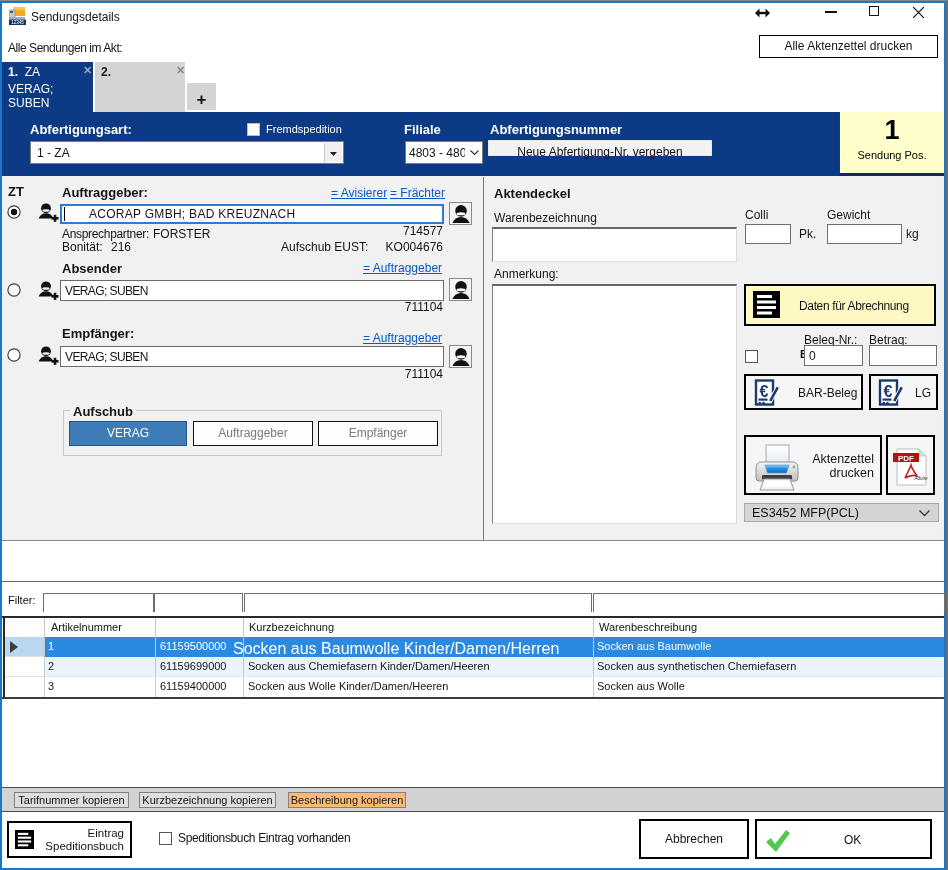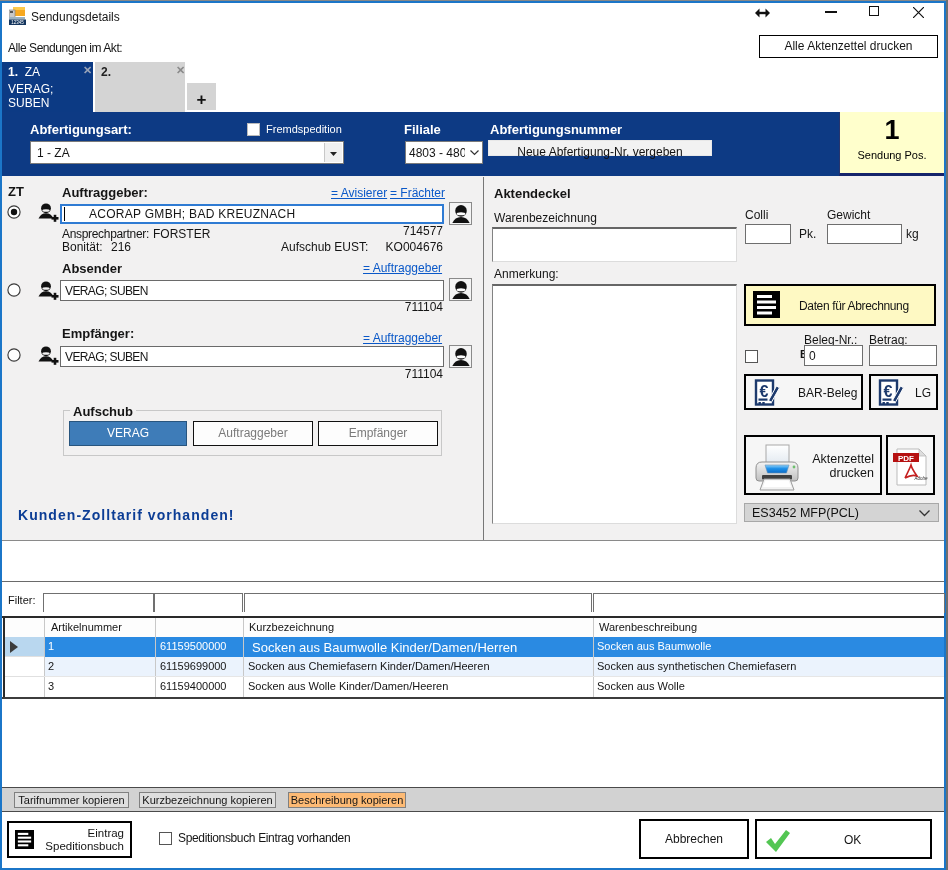--- a/index.html
+++ b/index.html
@@ -174,21 +174,20 @@
  </svg>
 </div>
 <div class="num" style="left:343px;top:367px;width:100px;">711104</div>
 
 <div class="abs" style="left:63px;top:410px;width:377px;height:44px;border:1px solid #c8c8c8;"></div>
 <div class="abs b" style="left:70px;top:404px;font-size:13px;background:#f2f1f1;padding:0 3px;">Aufschub</div>
 <div class="abs" style="left:69px;top:421px;width:118px;height:25px;background:#3e7cb8;border:1px solid #28557e;box-sizing:border-box;text-align:center;line-height:23px;color:#fff;font-size:12px;">VERAG</div>
 <div class="abs" style="left:193px;top:421px;width:120px;height:25px;background:#fdfdfd;border:1px solid #111;box-sizing:border-box;text-align:center;line-height:23px;color:#7a7a7a;font-size:12px;">Auftraggeber</div>
 <div class="abs" style="left:318px;top:421px;width:120px;height:25px;background:#fdfdfd;border:1px solid #111;box-sizing:border-box;text-align:center;line-height:23px;color:#7a7a7a;font-size:12px;">Empfänger</div>
 
-<div class="abs b" style="left:18px;top:507px;font-size:14px;letter-spacing:1.05px;color:#0c3d95;">Kunden-Zolltarif vorhanden!</div>
 
 <div class="abs b" style="left:494px;top:186px;font-size:13px;">Aktendeckel</div>
 <div class="abs" style="left:494px;top:211px;font-size:12px;">Warenbezeichnung</div>
 <div class="abs" style="left:492px;top:227px;width:245px;height:35px;background:#fff;border-top:2px solid #666;border-left:1px solid #828282;border-right:1px solid #dcdcdc;border-bottom:1px solid #dcdcdc;box-sizing:border-box;"></div>
 <div class="abs" style="left:745px;top:208px;font-size:12px;">Colli</div>
 <div class="abs" style="left:745px;top:224px;width:46px;height:20px;background:#fff;border:1px solid #6e6e6e;box-sizing:border-box;"></div>
 <div class="abs" style="left:799px;top:227px;font-size:12px;">Pk.</div>
 <div class="abs" style="left:827px;top:208px;font-size:12px;">Gewicht</div>
 <div class="abs" style="left:827px;top:224px;width:75px;height:20px;background:#fff;border:1px solid #6e6e6e;box-sizing:border-box;"></div>
 <div class="abs" style="left:906px;top:227px;font-size:12px;">kg</div>
@@ -304,21 +303,21 @@
 <div class="abs" style="left:599px;top:621px;font-size:11px;">Warenbeschreibung</div>
 
 <div class="abs" style="left:5px;top:637px;width:39px;height:20px;background:#b9d7ef;"></div>
 <svg class="abs" style="left:10px;top:641px;" width="8" height="12" viewBox="0 0 8 12">
       <path d="M0 0 L8 6 L0 12 Z" fill="#3c3c3c"></path>
     </svg>
 
 <div class="abs" style="left:44px;top:637px;width:900px;height:20px;background:#2a8ae2;color:#fff;">
   <div class="abs" style="left:4px;top:3px;font-size:11px;">1</div>
   <div class="abs" style="left:116px;top:3px;font-size:11px;">61159500000</div>
-  <div class="abs" style="left:208px;top:3px;font-size:13px;">Socken aus Baumwolle Kinder/Damen/Herren</div>
+  <div class="abs" style="left:189px;top:3px;font-size:16px;">Socken aus Baumwolle Kinder/Damen/Herren</div>
   <div class="abs" style="left:553px;top:3px;font-size:11px;">Socken aus Baumwolle</div>
 </div>
 <div class="abs" style="left:44px;top:657px;width:900px;height:20px;background:#ebf3fd;">
   <div class="abs" style="left:4px;top:3px;font-size:11px;">2</div>
   <div class="abs" style="left:116px;top:3px;font-size:11px;">61159699000</div>
   <div class="abs" style="left:204px;top:3px;font-size:11px;">Socken aus Chemiefasern Kinder/Damen/Heeren</div>
   <div class="abs" style="left:553px;top:3px;font-size:11px;">Socken aus synthetischen Chemiefasern</div>
 </div>
 <div class="abs" style="left:44px;top:677px;width:900px;height:20px;background:#fff;">
   <div class="abs" style="left:4px;top:3px;font-size:11px;">3</div>

